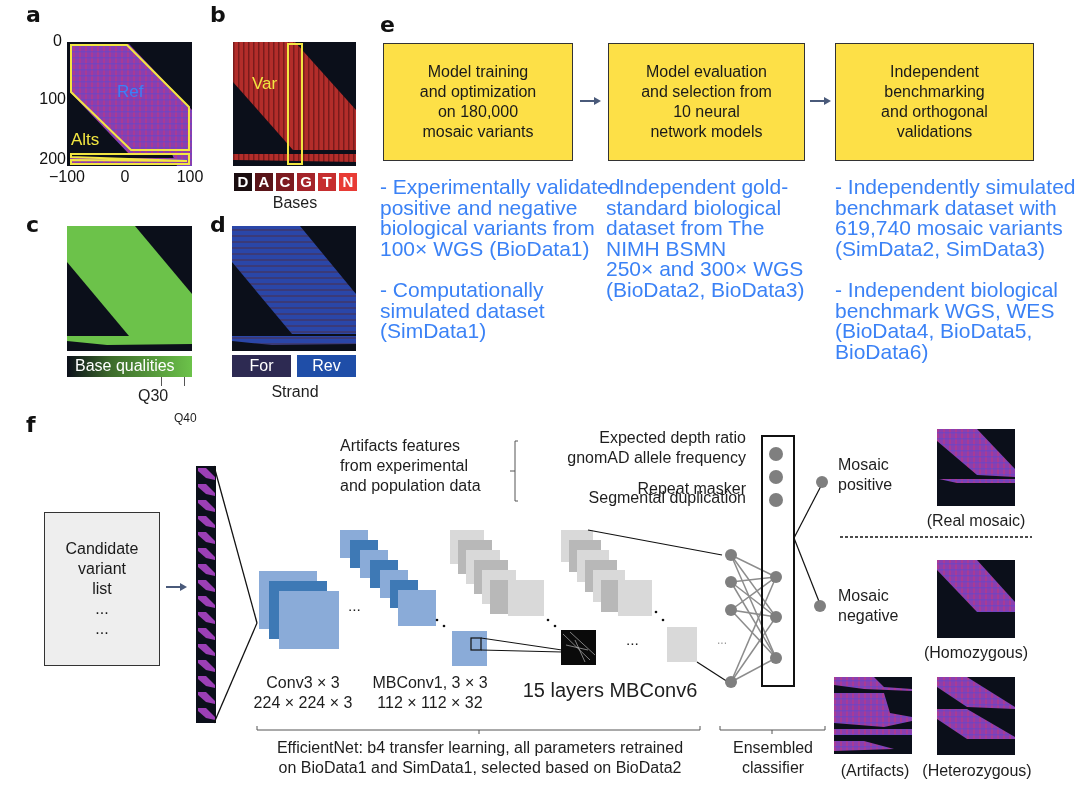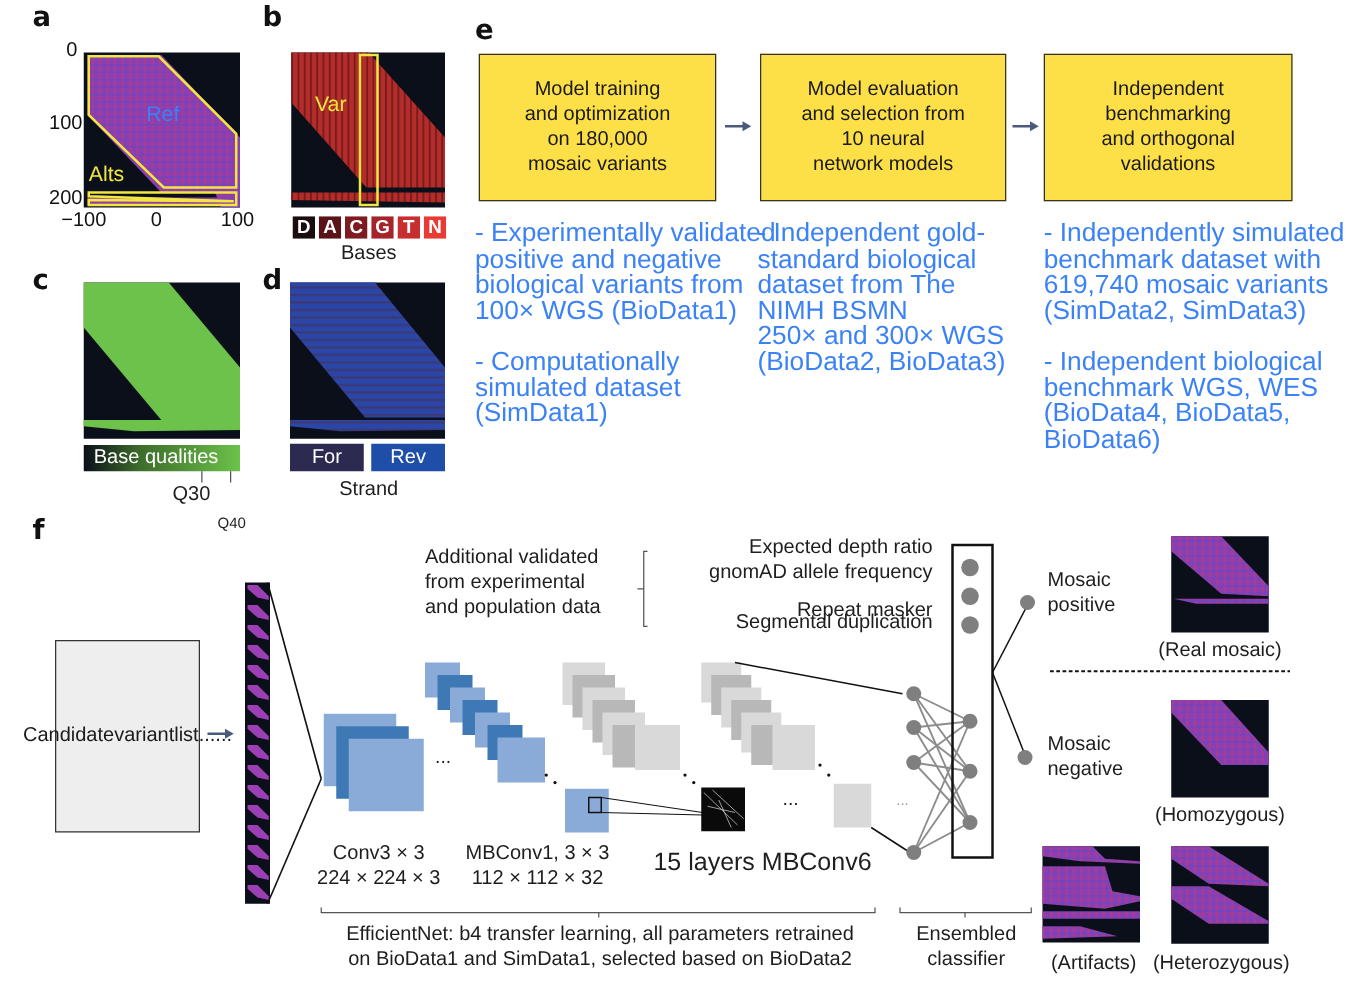--- a/index.html
+++ b/index.html
@@ -8,21 +8,21 @@
   .panel-letter { position: absolute; font-weight: bold; font-size: 22px; color: #111; font-family: "DejaVu Sans", sans-serif; }
   .tick { position: absolute; font-size: 16px; color: #111; }
   .box-e { position: absolute; border: 1.5px solid #333; background: #fde047; display: flex;
            align-items: center; justify-content: center; text-align: center; font-size: 16px; line-height: 20px; white-space: pre-line; }
   .bullet { position: absolute; font-size: 21px; line-height: 20.5px; white-space: pre-line; color: #3b82f6; }
   .lbl { position: absolute; font-size: 15.5px; color: #1e1e1e; line-height: 20px; }
   .center { text-align: center; }
   .right { text-align: right; }
   .base-sq { display: inline-block; width: 18px; height: 18px; color: #fff; font-size: 15px; line-height: 18px;
              text-align: center; margin-right: 3px; font-weight: bold; outline: 1px solid #fff; }
-  .cand { position: absolute; border: 1.5px solid #333; background: #eeeeee; display: flex; flex-direction: row;
+  .cand { position: absolute; border: 1.5px solid #333; background: #eeeeee; display: flex; flex-direction: column;
           align-items: center; justify-content: center; font-size: 16px; line-height: 20px; text-align: center; }
   svg { position: absolute; overflow: visible; }
 </style>
 </head>
 <body>
 
 <div class="panel-letter" style="left:26px; top:2px;">a</div>
 <div class="tick right" style="left:30px; top:32px; width:32px;">0</div>
 <div class="tick right" style="left:20px; top:90px; width:46px;">100</div>
 <div class="tick right" style="left:20px; top:150px; width:46px;">200</div>
@@ -303,21 +303,21 @@
 </svg>
 <div class="lbl center" style="left:825px; top:761px; width:100px; font-size:16px;">(Artifacts)</div>
 
 <svg style="left:937px; top:677px;" width="78" height="78">
   <rect width="78" height="78" fill="#0b0f1a"></rect>
   <polygon points="0,0 30,0 78,30 78,32 30,30 0,10" fill="url(#plaid)"></polygon>
   <polygon points="0,32 30,32 78,60 78,62 30,62 0,42" fill="url(#plaid)"></polygon>
 </svg>
 <div class="lbl center" style="left:917px; top:761px; width:120px; font-size:16px;">(Heterozygous)</div>
 
-<div class="lbl" style="left:340px; top:436px; white-space:pre-line; font-size:16px;">Additional validated
+<div class="lbl" style="left:340px; top:436px; white-space:pre-line; font-size:16px;">Artifacts features
 from experimental
 and population data</div>
 <div class="lbl right" style="left:530px; top:428px; width:216px; font-size:16px;">Expected depth ratio</div>
 <div class="lbl right" style="left:520px; top:448px; width:226px; font-size:16px;">gnomAD allele frequency</div>
 <div class="lbl right" style="left:530px; top:479px; width:216px; font-size:16px;">Repeat masker</div>
 <div class="lbl right" style="left:530px; top:488px; width:216px; font-size:16px;">Segmental duplication</div>
 
 <div class="lbl" style="left:348px; top:596px;">...</div>
 <div class="lbl" style="left:626px; top:630px;">...</div>
 <div class="lbl" style="left:717px; top:630px; color:#999; font-size:12px;">...</div>

